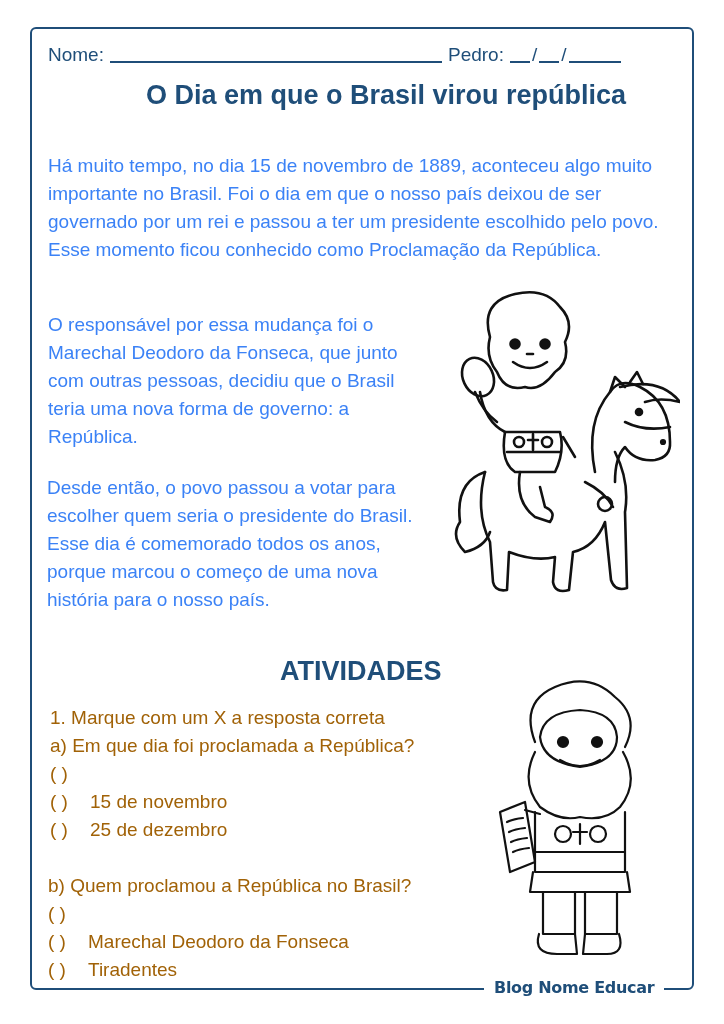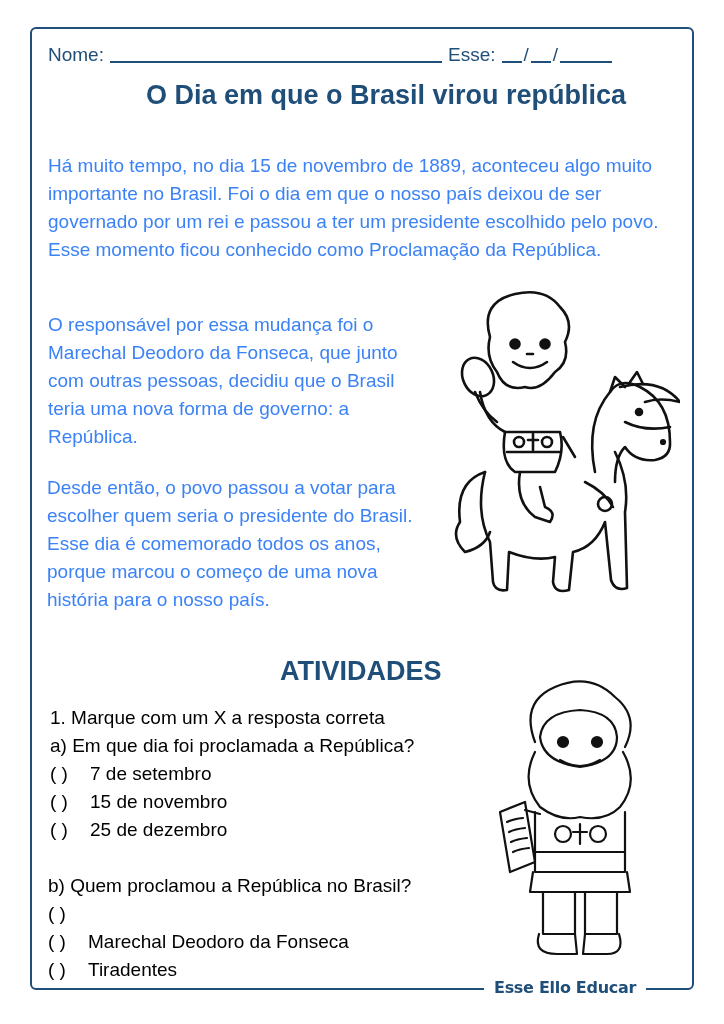--- a/index.html
+++ b/index.html
@@ -37,36 +37,36 @@
   .p1 { left: 48px; top: 152px; width: 640px; }
   .p2 { left: 48px; top: 311px; width: 380px; }
   .p3 { left: 47px; top: 474px; width: 390px; }
 
   .illus-rider { position: absolute; left: 445px; top: 282px; width: 235px; height: 320px; }
   .illus-standing { position: absolute; left: 495px; top: 672px; width: 170px; height: 290px; }
 
   .act-title {
     position: absolute; left: 280px; top: 656px; color: #1f4e79; font-weight: bold; font-size: 27px;
   }
-  .q-block { position: absolute; left: 50px; font-size: 19px; line-height: 28px; color: #000000; }
+  .q-block { position: absolute; left: 50px; font-size: 19px; line-height: 28px; color: #a16207; }
   .q1 { top: 704px; }
   .q2 { top: 872px; left: 48px; }
   .opt { display: flex; }
   .paren { display: inline-block; width: 40px; }
 </style>
 </head>
 <body>
 
 <div class="frame"></div>
-<div class="footer-brand">Esse Ello Educar</div>
+<div class="footer-brand">Blog Nome Educar</div>
 
 <div class="header-row">
   <span class="lbl">Nome:</span>
   <span class="line name-line"></span>
-  <span class="lbl">Esse:</span>
+  <span class="lbl">Pedro:</span>
   <span style="margin-left:6px;display:flex;align-items:flex-end;">
     <span class="date-seg" style="width:20px"></span>
     <span class="slash">/</span>
     <span class="date-seg" style="width:20px"></span>
     <span class="slash">/</span>
     <span class="date-seg" style="width:52px"></span>
   </span>
 </div>
 
 <div class="title">O Dia em que o Brasil virou república</div>
@@ -110,21 +110,20 @@
   <path d="M118 155 L130 175"></path>
 </svg>
 
 <div class="act-title">ATIVIDADES</div>
 
 <div class="q-block q1">
   <div>1. Marque com um X a resposta correta</div>
   <div>a) Em que dia foi proclamada a República?</div>
   <div class="opt">
     <span class="paren">(   )</span>
-    <span>7 de setembro</span>
   </div>
   <div class="opt">
     <span class="paren">(   )</span>
     <span>15 de novembro</span>
   </div>
   <div class="opt">
     <span class="paren">(   )</span>
     <span>25 de dezembro</span>
   </div>
 </div>

